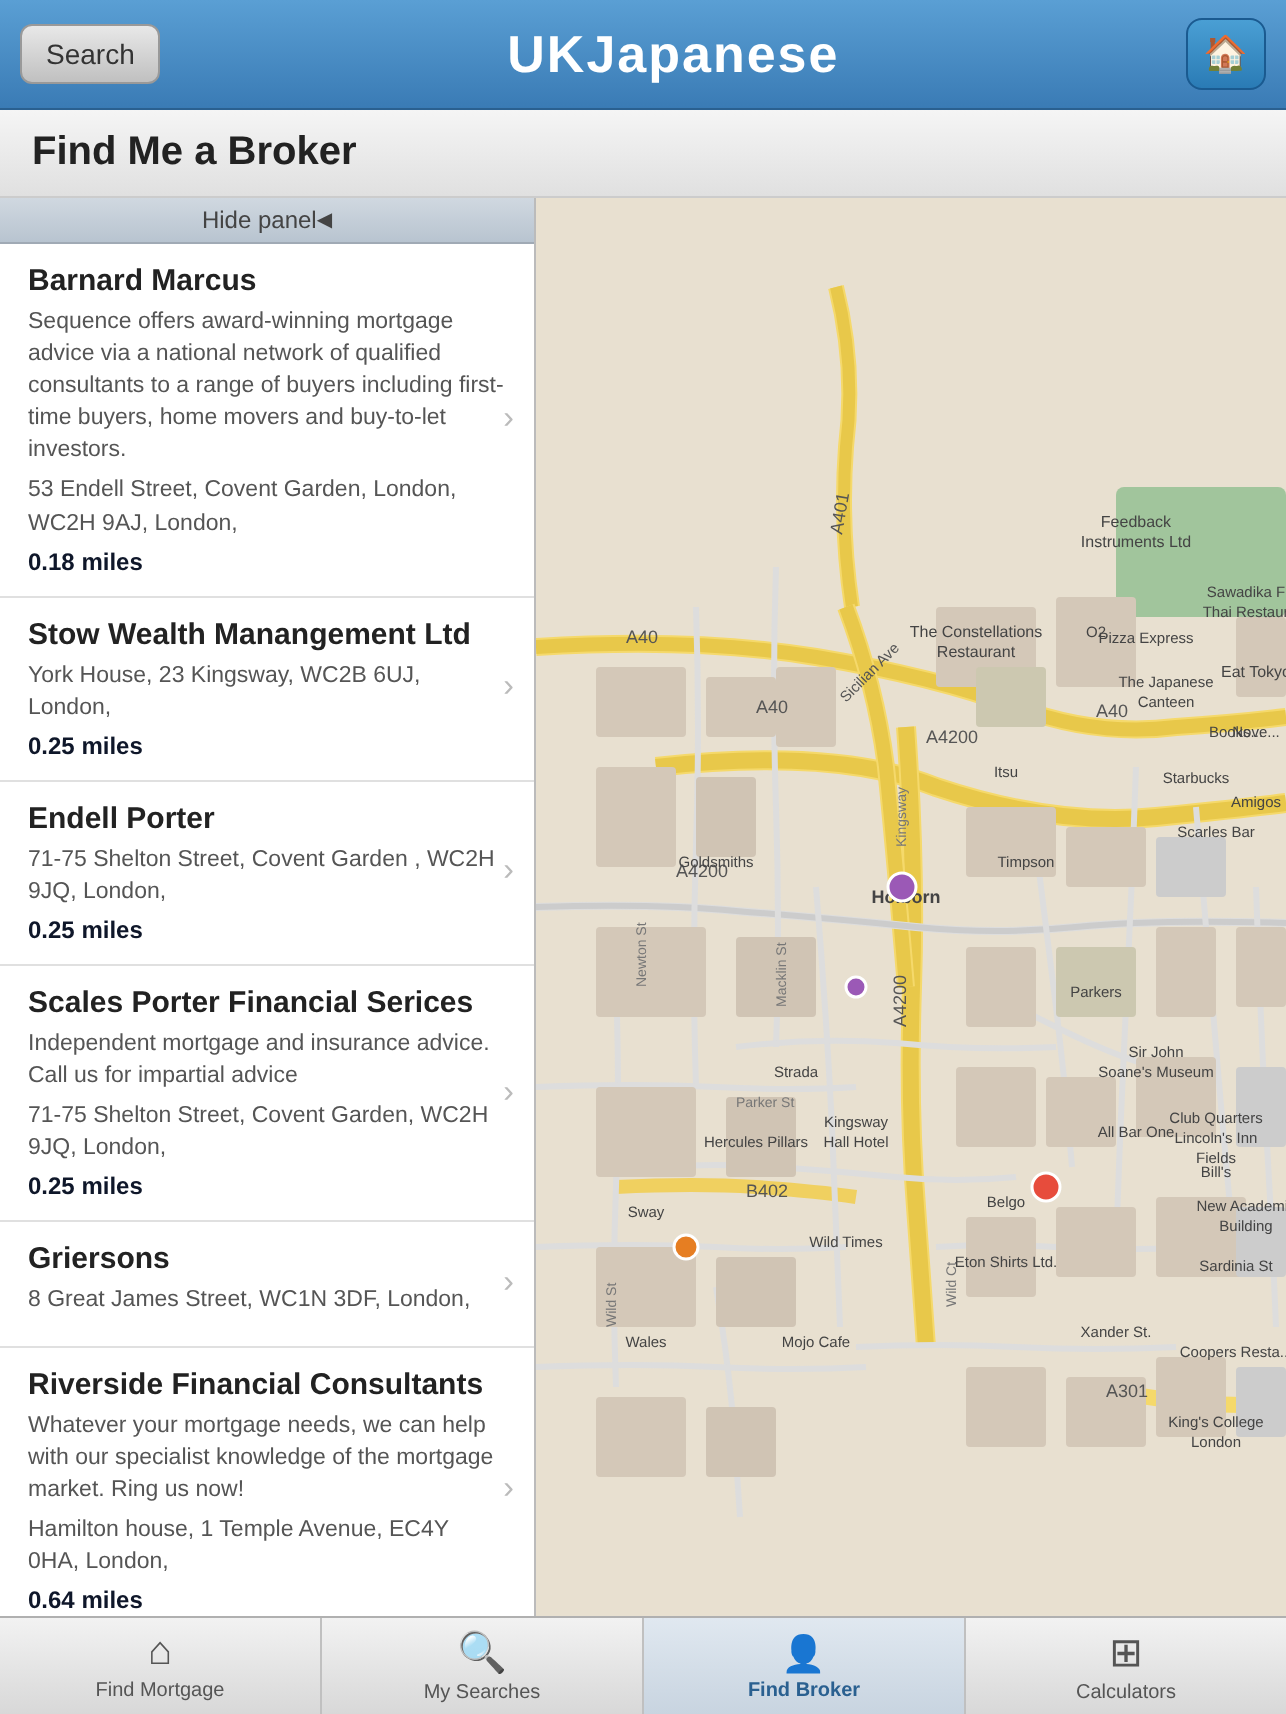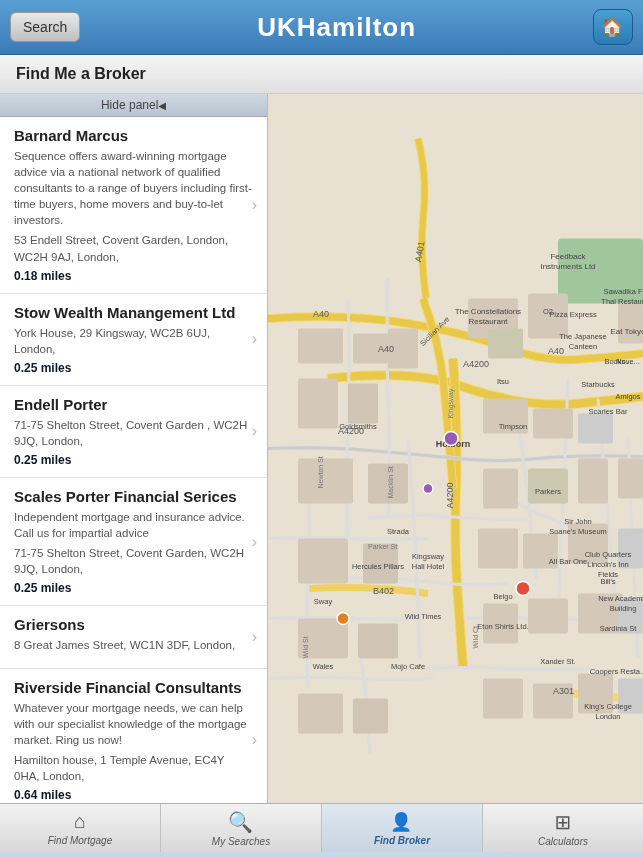--- a/index.html
+++ b/index.html
@@ -27,21 +27,21 @@
       width: 40px; height: 36px; display: flex; align-items: center; justify-content: center;
       cursor: pointer;
     }
 
     
     #page-title-bar {
       background: linear-gradient(180deg, #f5f5f5 0%, #e0e0e0 100%);
       padding: 10px 16px;
       border-bottom: 1px solid #ccc;
     }
-    #page-title-bar h1 { font-size: 16px; font-weight: 700; color: #222; }
+    #page-title-bar h1 { font-size: 20px; font-weight: 700; color: #222; }
 
     
     #main {
       display: flex; height: calc(857px - 55px - 44px - 49px); 
     }
 
     
     #left-panel {
       width: 268px; min-width: 268px; background: white;
       overflow-y: auto; position: relative;
@@ -94,39 +94,39 @@
     .tab-item {
       flex: 1; display: flex; flex-direction: column;
       align-items: center; justify-content: center;
       cursor: pointer; gap: 2px;
       border-right: 1px solid #c0c0c0;
     }
     .tab-item:last-child { border-right: none; }
     .tab-item.active { background: linear-gradient(180deg, #e0e8f0 0%, #c8d4e0 100%); }
     .tab-icon { font-size: 20px; color: #555; }
     .tab-item.active .tab-icon { color: #2a6090; }
-    .tab-label { font-size: 10px; color: #555; font-style: italic; }
+    .tab-label { font-size: 10px; color: #555; }
     .tab-item.active .tab-label { color: #2a6090; font-weight: 600; }
 
     
     #map-svg {
       width: 100%; height: 100%;
     }
 
     
     #left-panel::-webkit-scrollbar { width: 4px; }
     #left-panel::-webkit-scrollbar-thumb { background: #b0b0b0; border-radius: 2px; }
   </style>
 </head>
 <body>
 
 <div id="header">
   <button class="header-btn">Search</button>
   <div id="header-title">
-    <span>UK</span><span style="font-weight:700">Hamilton</span>
+    <span>UK</span><span style="font-weight:700">Japanese</span>
   </div>
   <div class="home-btn">
     <span style="color:white;font-size:18px;">🏠</span>
   </div>
 </div>
 
 <div id="page-title-bar">
   <h1>Find Me a Broker</h1>
 </div>
 
@@ -141,21 +141,21 @@
     <div id="broker-list">
         <div class="broker-item">
           <div class="broker-name">Barnard Marcus</div>
           <div class="broker-desc">Sequence offers award-winning mortgage advice via a national network of qualified consultants to a range of buyers including first-time buyers, home movers and buy-to-let investors.</div>
           <div class="broker-addr">53 Endell Street, Covent Garden, London, WC2H 9AJ, London,</div>
           <div class="broker-dist">0.18 miles</div>
           <span class="chevron">›</span>
         </div>
         <div class="broker-item">
           <div class="broker-name">Stow Wealth Manangement Ltd</div>
-          <div class="broker-addr">York House, 29 Kingsway, WC2B 6UJ, London,</div>
+          <div class="broker-addr">York House, 23 Kingsway, WC2B 6UJ, London,</div>
           <div class="broker-dist">0.25 miles</div>
           <span class="chevron">›</span>
         </div>
         <div class="broker-item">
           <div class="broker-name">Endell Porter</div>
           <div class="broker-addr">71-75 Shelton Street, Covent Garden , WC2H 9JQ, London,</div>
           <div class="broker-dist">0.25 miles</div>
           <span class="chevron">›</span>
         </div>
         <div class="broker-item">

